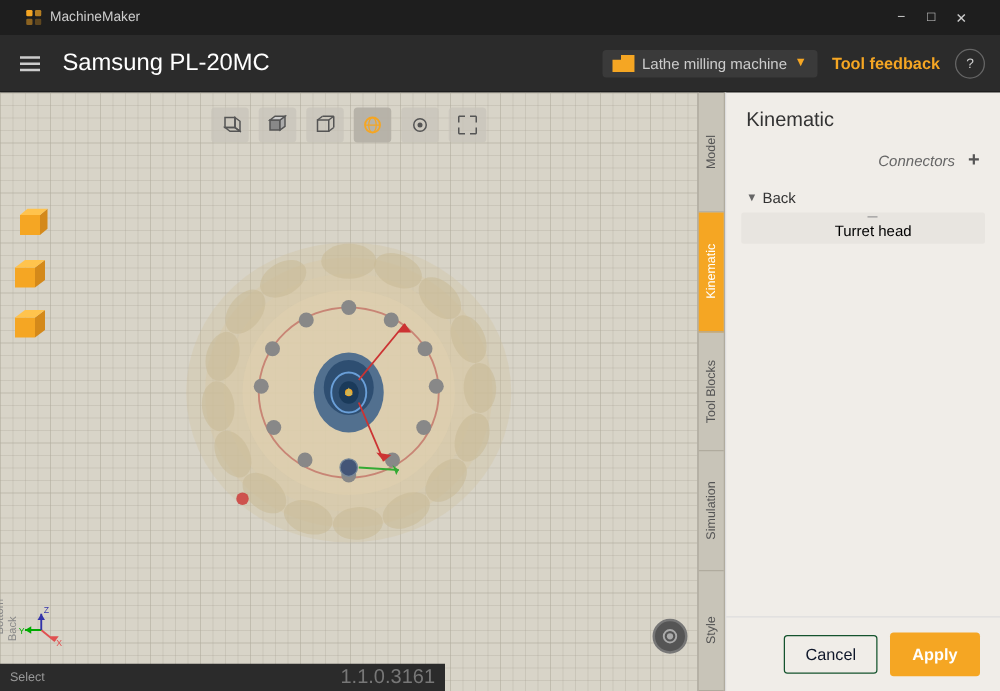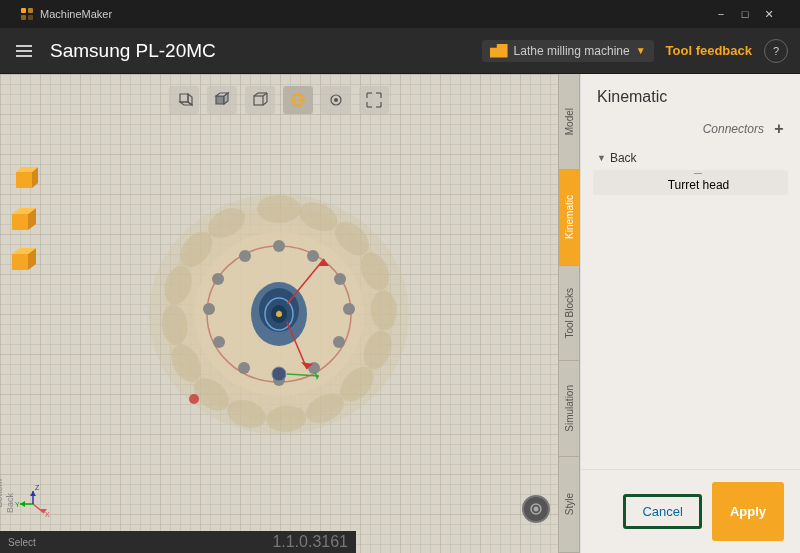--- a/index.html
+++ b/index.html
@@ -182,25 +182,25 @@
     .tree-line { width: 8px; height: 1px; background: #999; margin-right: 2px; }
 
     
     .panel-footer {
       padding: 12px 16px;
       display: flex; align-items: center; justify-content: flex-end;
       gap: 10px;
       border-top: 1px solid #ddd;
     }
     .cancel-btn {
-      padding: 7px 16px; background: none; border: 3px solid #14532d;
-      border-radius: 3px; font-size: 13px; color: #0369a1; cursor: pointer; margin-left: 20px;
+      padding: 7px 16px; background: none; border: 1px solid #14532d;
+      border-radius: 3px; font-size: 13px; color: #0f172a; cursor: pointer; margin-left: 20px;
     }
     .apply-btn {
-      padding: 22px 18px; background: #f5a623; border: none;
+      padding: 10px 18px; background: #f5a623; border: none;
       border-radius: 3px; font-size: 13px; color: #fff; font-weight: 600;
       cursor: pointer;
     }
 
     
     .status-bar {
       position: absolute; bottom: 0; left: 0; right: 202px;
       height: 22px; background: #2b2b2b;
       display: flex; align-items: center; justify-content: space-between;
       padding: 0 8px; font-size: 10px; color: #999;

